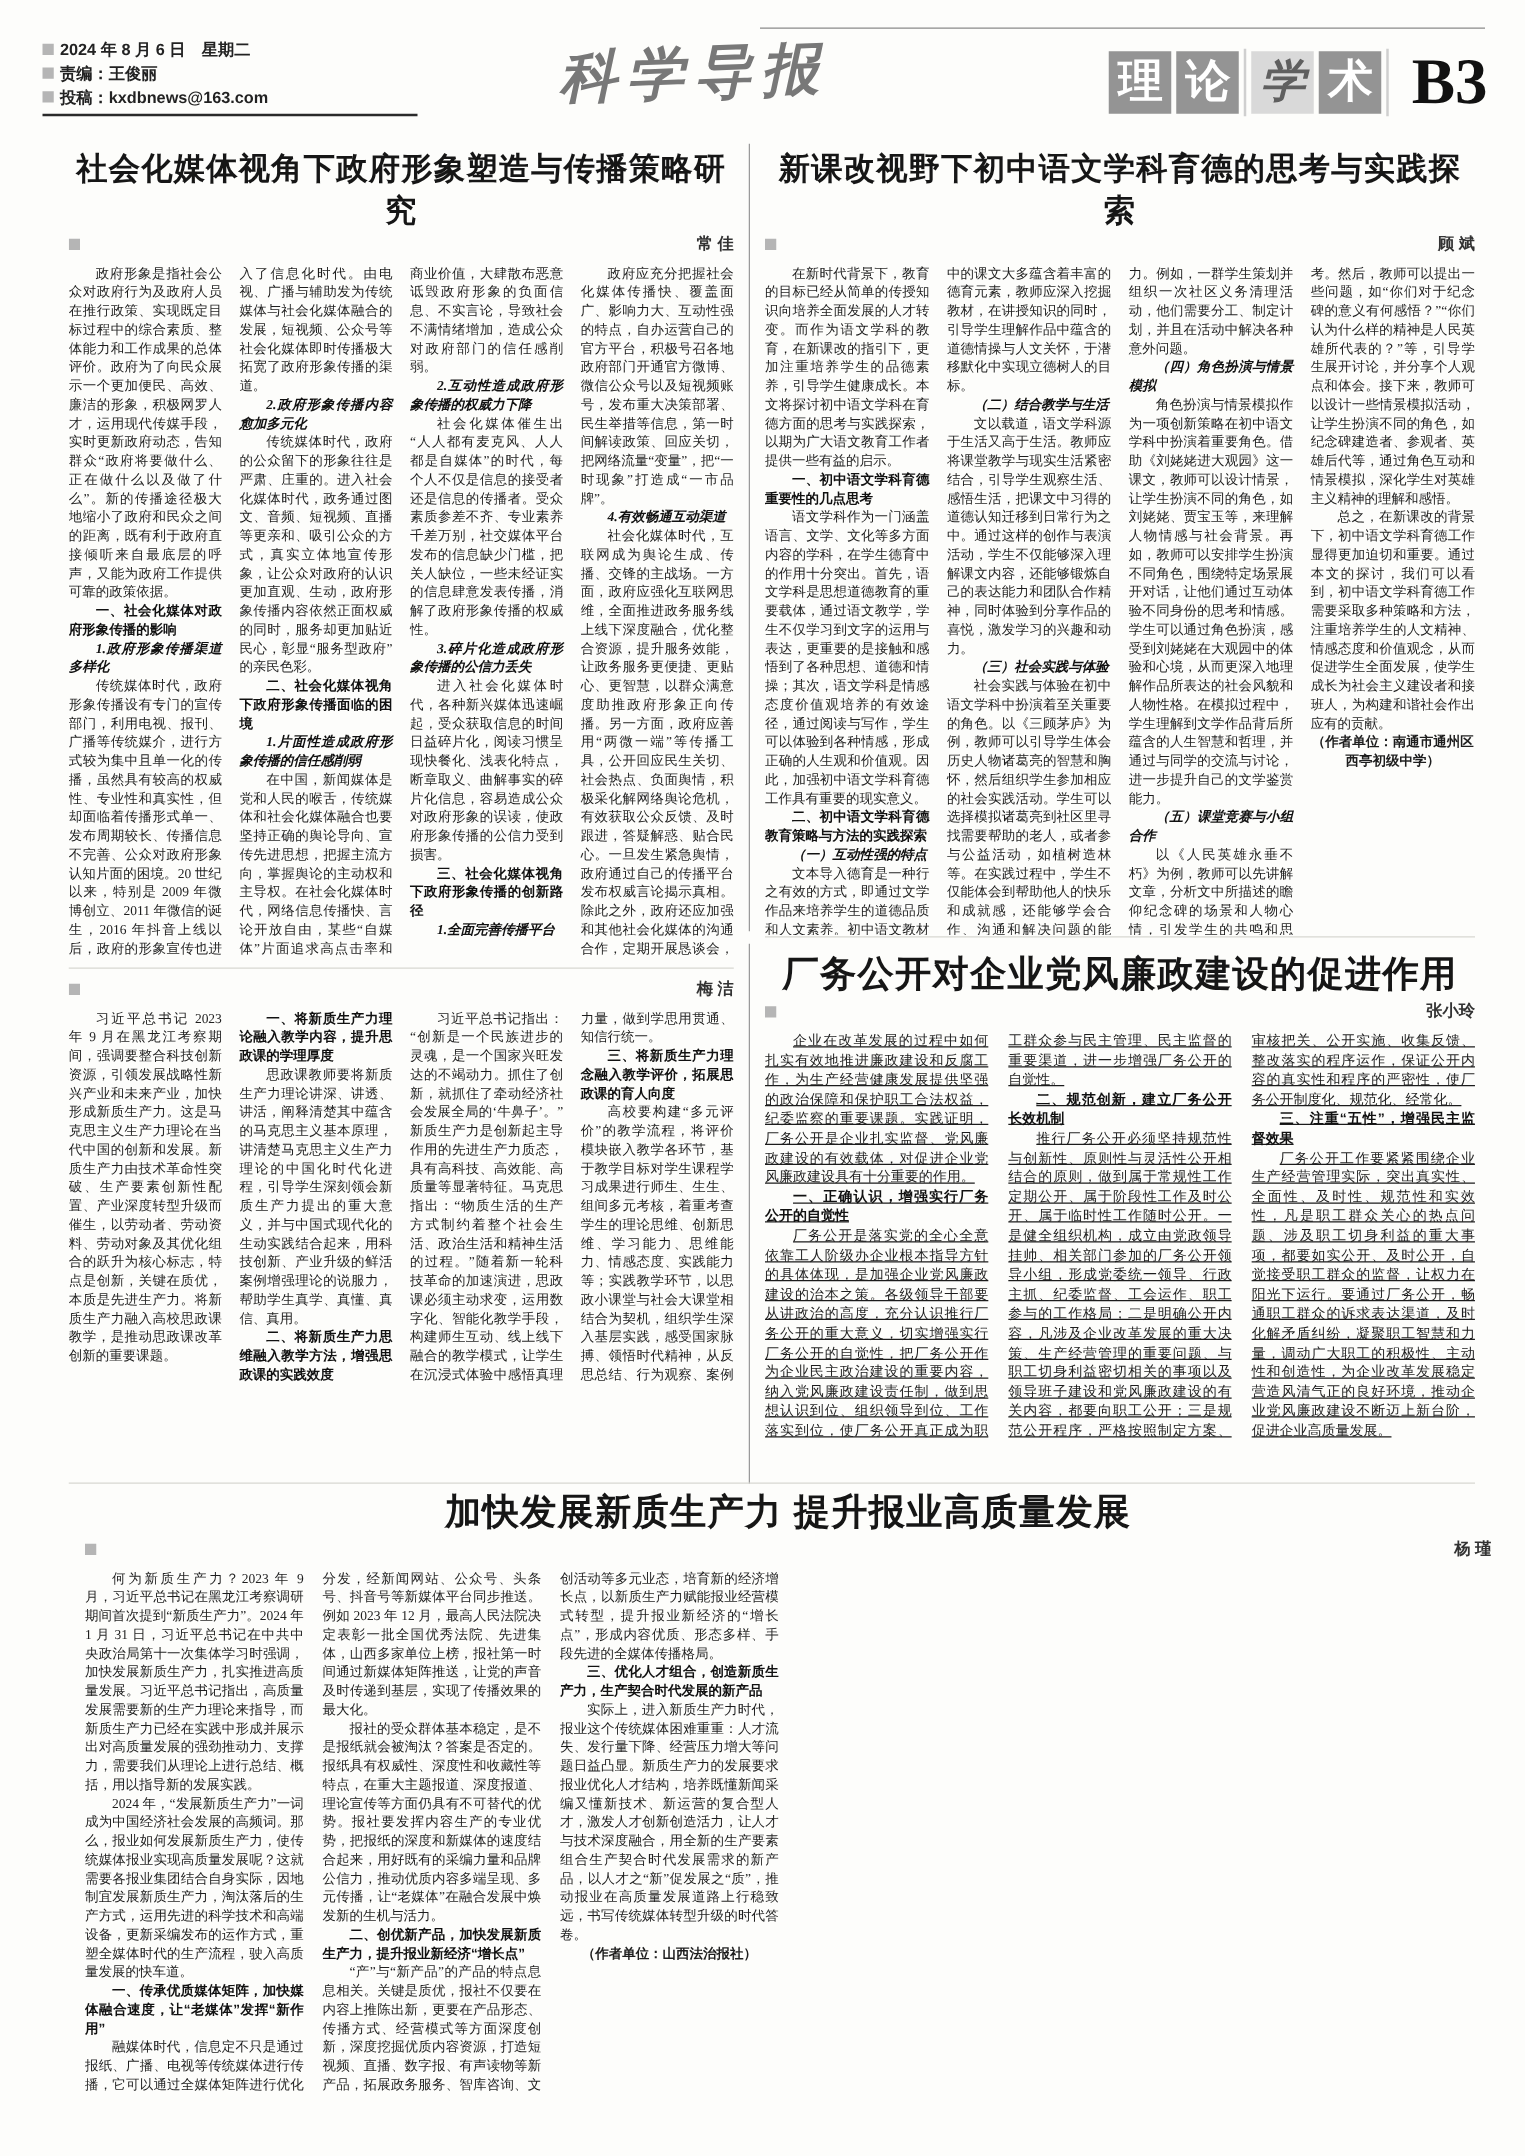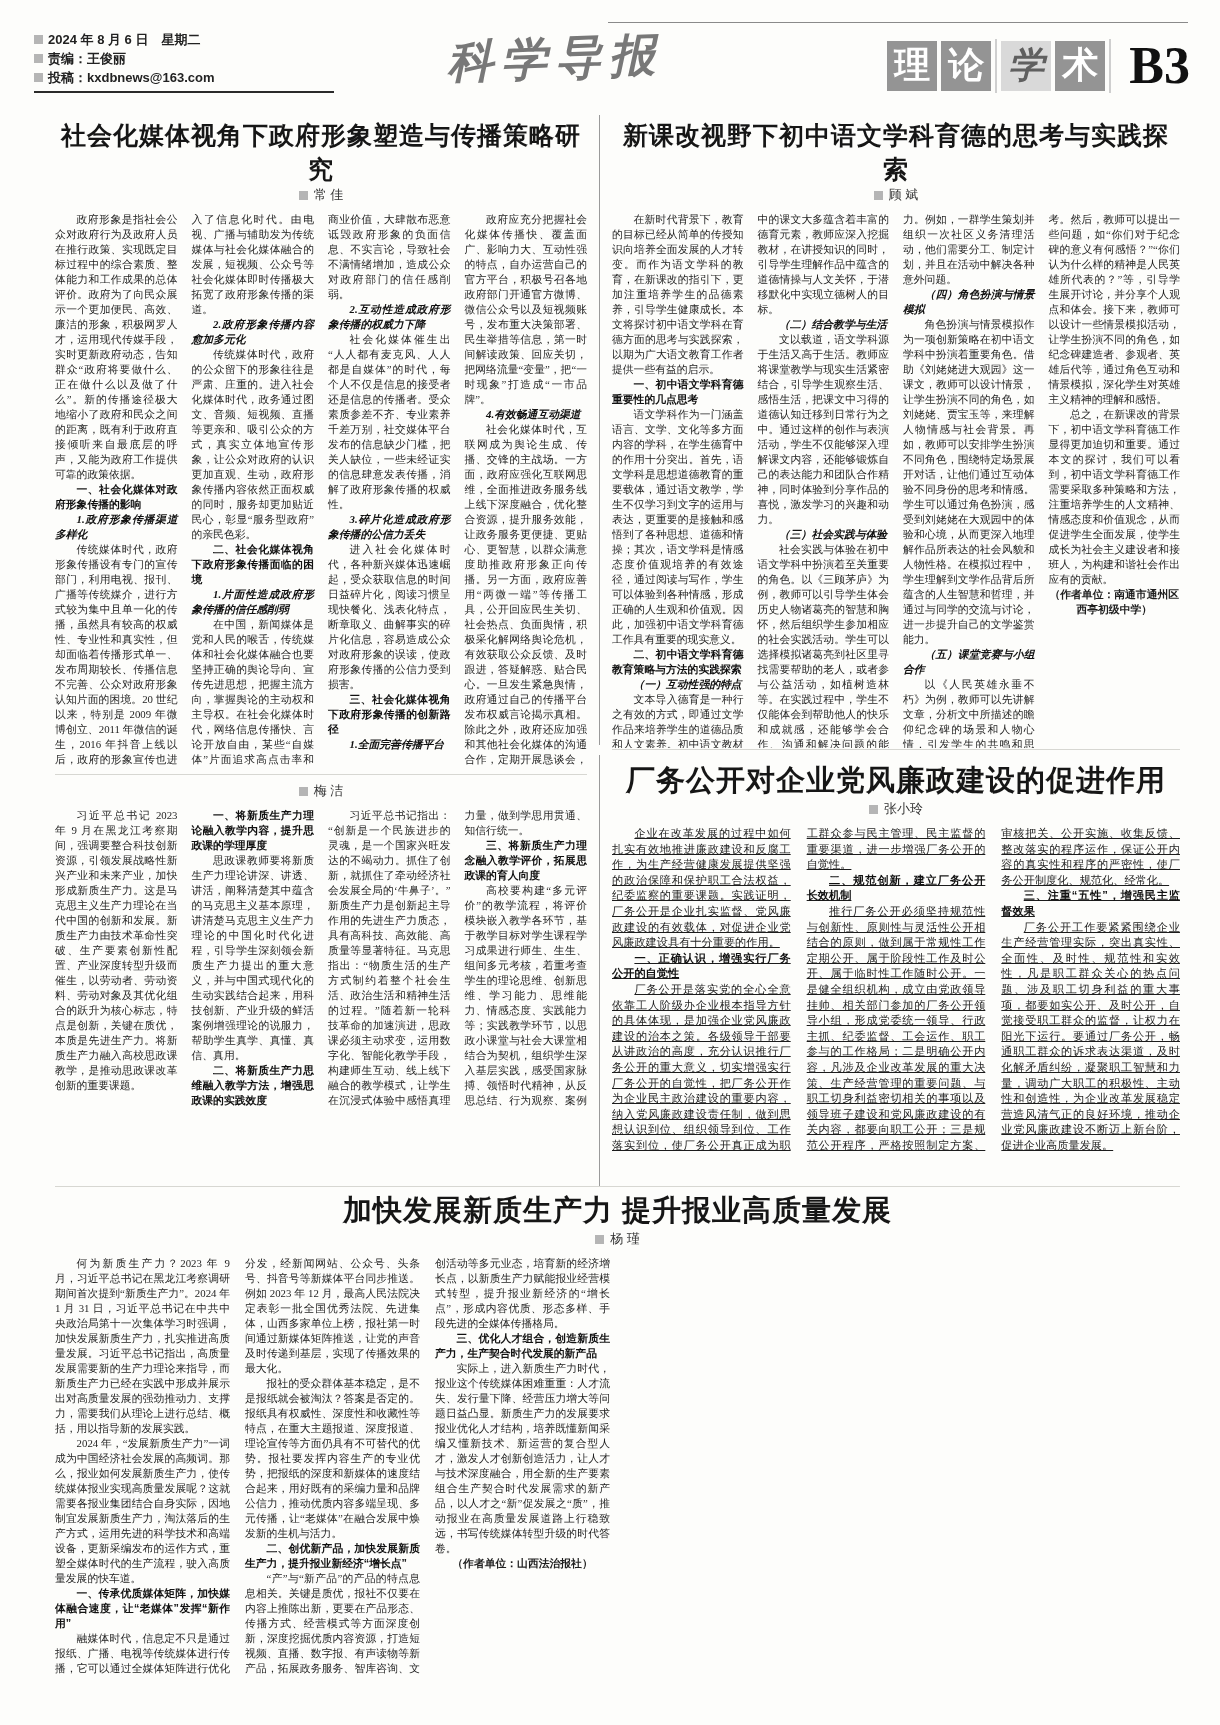--- a/index.html
+++ b/index.html
@@ -23,42 +23,42 @@
   .badge{ width:50px; height:50px; display:flex; align-items:center; justify-content:center;
     font-size:36px; font-weight:bold; font-family:"Liberation Sans",sans-serif; }
   .badge.dark{ background:#949494; color:#ffffff; }
   .badge.light{ background:#d9d9d9; color:#5f5f5f; font-family:"DejaVu Serif",serif; font-style:italic; }
   .badge-sep{ width:2px; height:54px; background:#cfcfcf; }
   .pageno{ font-size:52px; font-weight:bold; color:#111; font-family:"Liberation Serif",serif; margin-left:10px; }
   
   .article{ position:absolute; overflow:hidden; }
   .a-title{ text-align:center; font-weight:bold; color:#161616;
     font-family:"Liberation Sans",sans-serif; letter-spacing:1px; }
-  .a-byline{ display:flex; align-items:center; justify-content:center; gap:6px;
-    font-size:13px; font-weight:normal; font-family:"Liberation Sans",sans-serif; color:#333; }
+  .a-byline{ display:flex; align-items:center; justify-content:space-between; gap:6px;
+    font-size:13px; font-weight:bold; font-family:"Liberation Sans",sans-serif; color:#333; }
   .a-body{ text-align:justify; overflow:hidden; column-fill:auto; }
   .a-body p{ font-size:10.8px; line-height:15px; text-indent:2em; color:#1e1e1e; }
   .a-body p.c-h{ font-weight:bold; font-family:"Liberation Sans",sans-serif; color:#111; }
   .a-body p.c-s{ font-weight:bold; font-style:italic; color:#111; }
   .a-body p.c-end{ text-align:center; text-indent:0; font-weight:bold; }
   
   #a1{ left:55px; top:112px; width:532px; height:658px; }
   #a1 .a-title{ font-size:25px; line-height:34px; padding-top:6px; }
   #a1 .a-body{ height:562px; column-count:4; column-gap:14px; margin-top:8px; }
   #a2{ left:612px; top:112px; width:568px; height:636px; }
   #a2 .a-title{ font-size:25px; line-height:34px; padding-top:6px; }
   #a2 .a-body{ height:540px; column-count:4; column-gap:14px; margin-top:8px; }
   #a3{ left:55px; top:782px; width:532px; height:398px; }
   #a3 .a-title{ font-size:27px; line-height:36px; }
   #a3 .a-body{ height:304px; column-count:4; column-gap:14px; margin-top:8px; }
   #a4{ left:612px; top:752px; width:568px; height:442px; }
   #a4 .a-title{ font-size:29px; line-height:40px; padding-top:8px; }
   #a4 .a-body{ height:338px; column-count:3; column-gap:16px; margin-top:8px;text-decoration:underline; }
   #a4 .a-body p{ font-size:11.2px; line-height:15.6px; }
-  #a5{ left:55px; top:1190px; width:1125px; height:520px; }
+  #a5{ left:68px; top:1190px; width:1125px; height:520px; }
   #a5 .a-title{ font-size:29px; line-height:40px; }
   #a5 .a-body{ height:428px; column-count:6; column-gap:15px; margin-top:8px; }
   
   .vdiv{ position:absolute; width:1px; background:#9a9a9a; }
   .hdiv{ position:absolute; height:1px; background:#d7d7d2; }
 </style>
 </head>
 <body>
 
 <div class="page">

